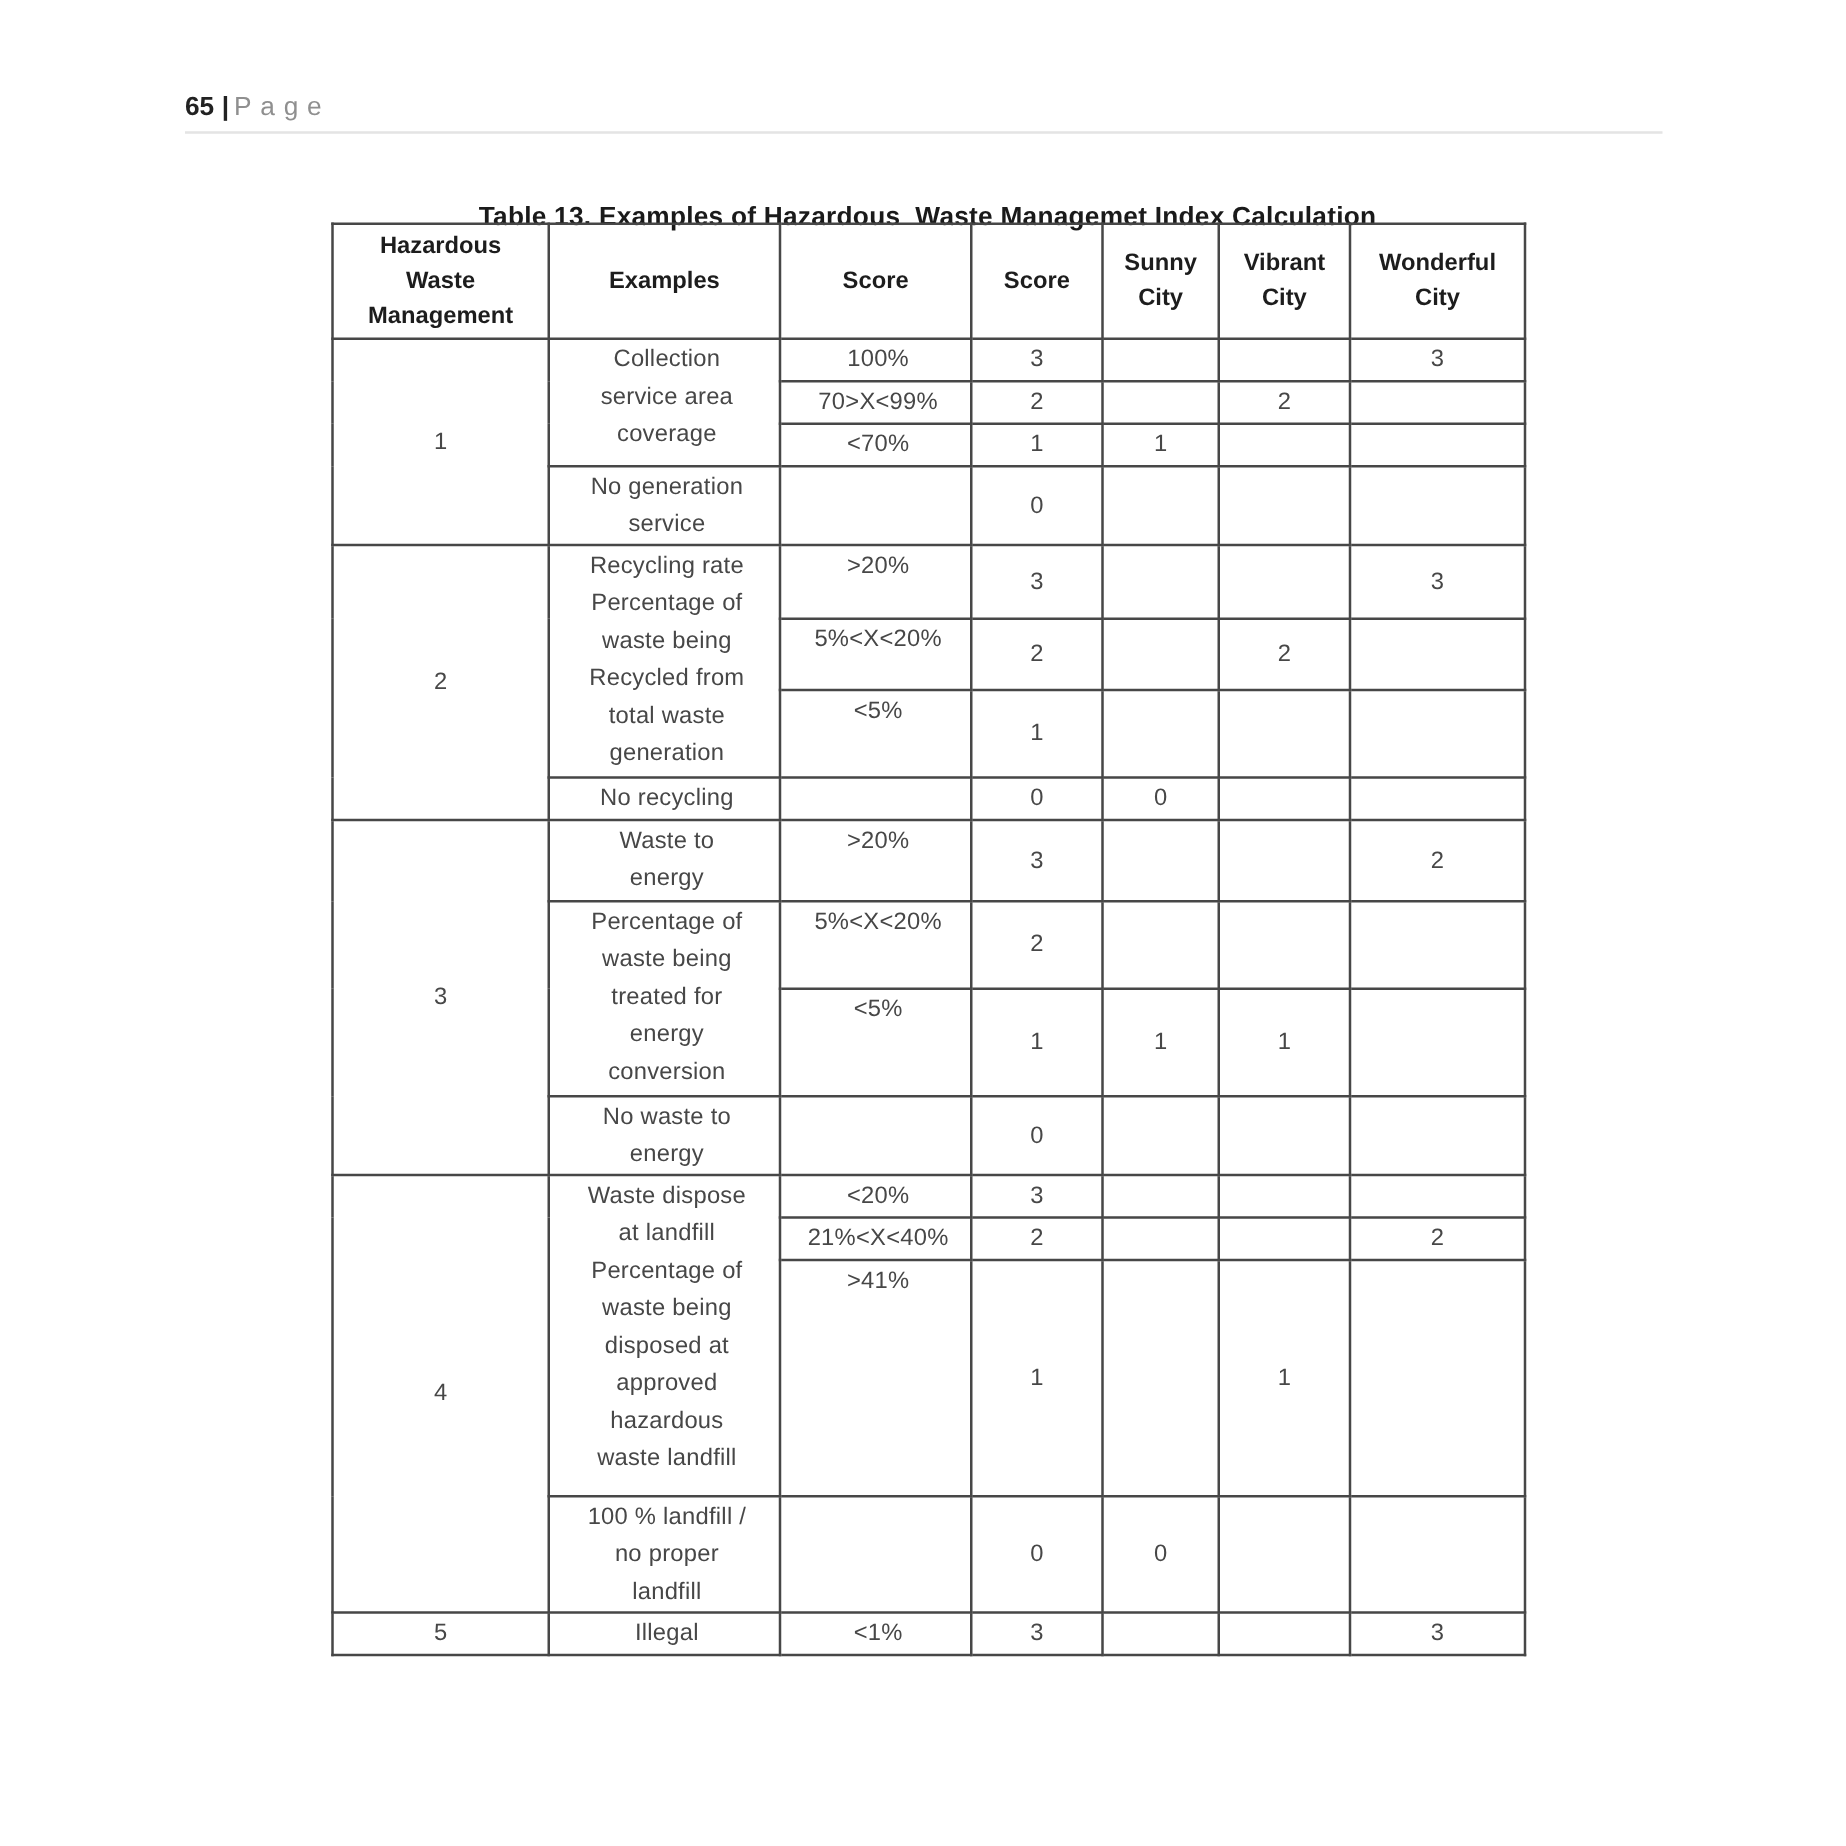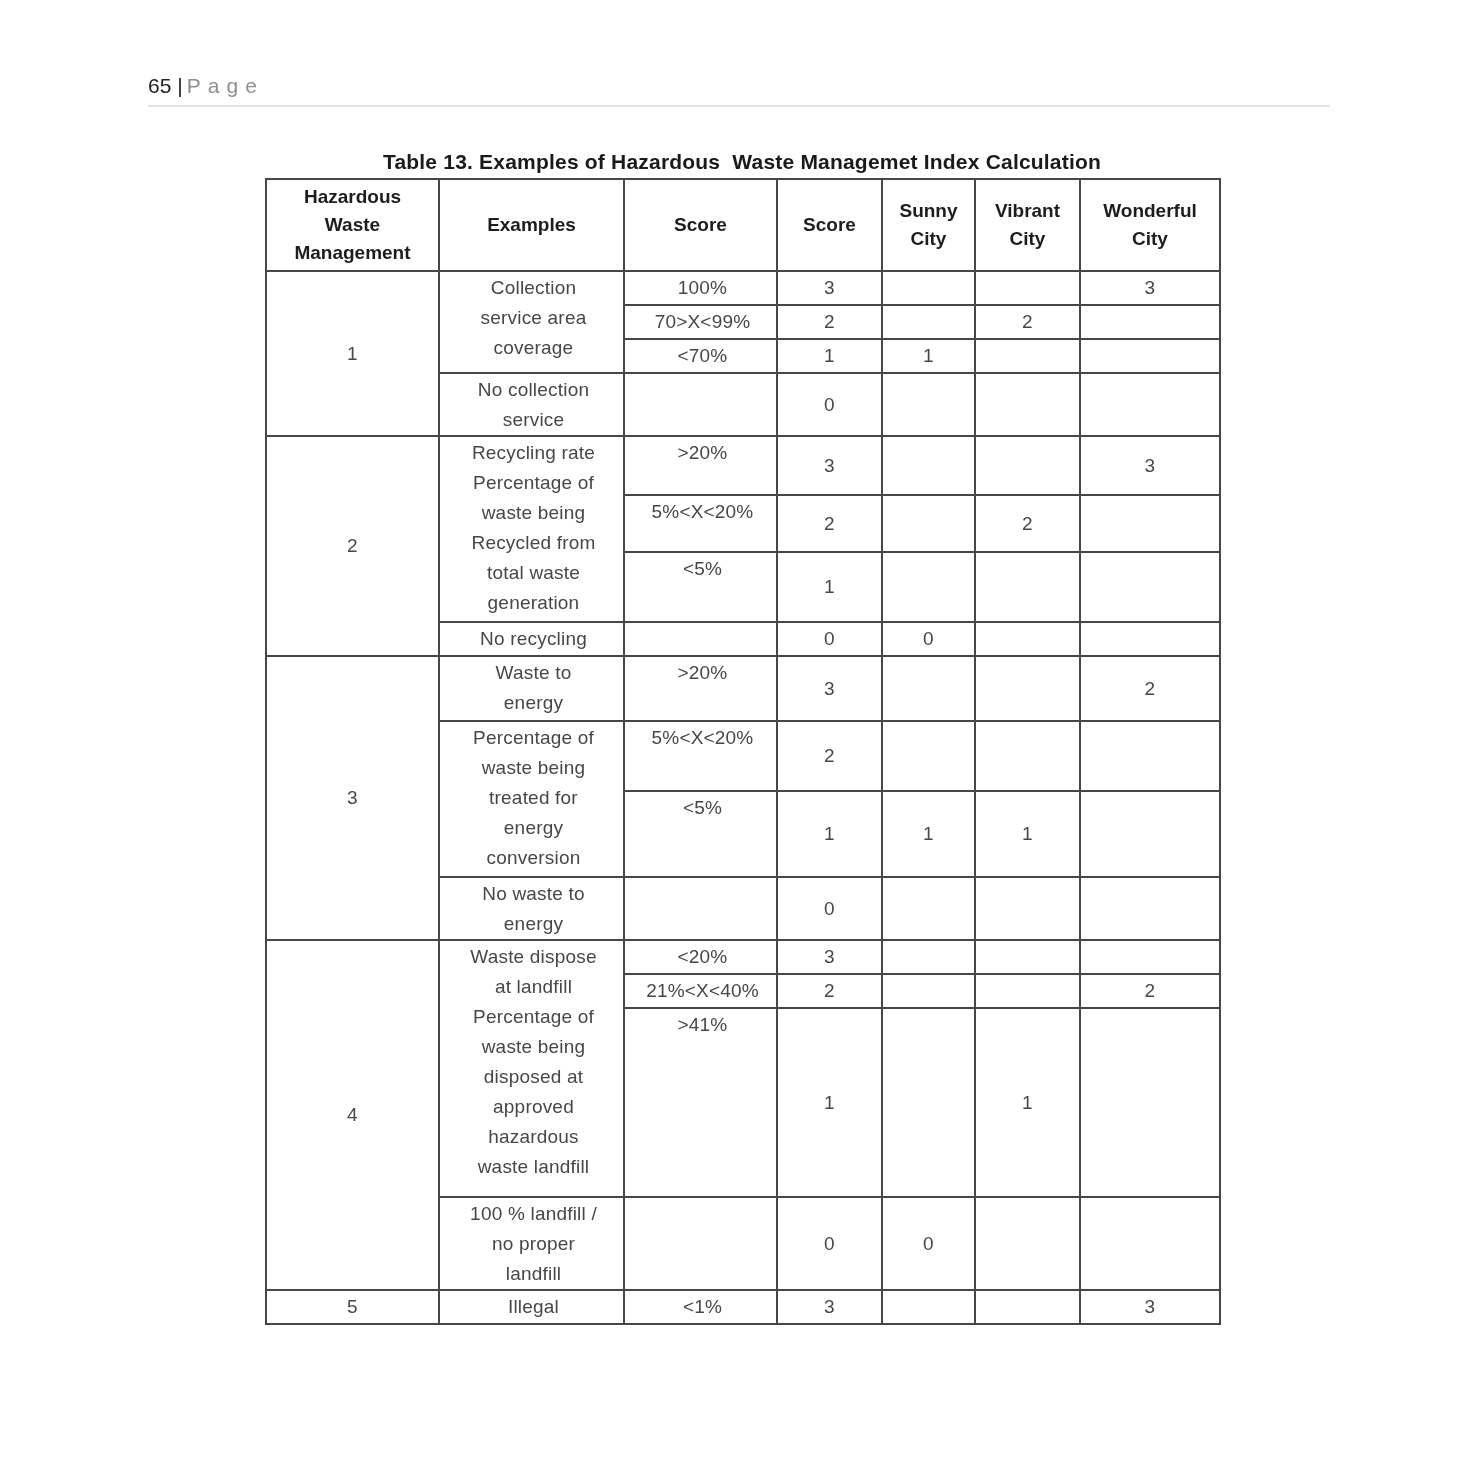--- a/index.html
+++ b/index.html
@@ -17,42 +17,42 @@
   }
   .page-header {
     position: absolute;
     left: 148px;
     top: 74px;
     font-size: 21px;
     color: #232323;
     white-space: nowrap;
   }
   .page-num, .page-sep {
-    font-weight: normal;
+    font-weight: bold;
     color: #222222;
   }
   .page-sep { margin: 0 4px 0 6px; }
   .page-word {
     color: #8f8f8f;
     letter-spacing: 7px;
     font-weight: 400;
     margin-top: 40px;
   }
   .header-rule {
     position: absolute;
     left: 148px;
     top: 105px;
     width: 1182px;
     height: 2px;
     background: #e4e4e4;
   }
   .table-title {
     position: absolute;
     left: 265px;
-    top: 150px;
+    top: 162px;
     width: 954px;
     text-align: center;
     font-size: 21px;
     font-weight: bold;
     color: #1a1a1a;
     white-space: pre;
     letter-spacing: 0.2px;
   }
   table.main {
     position: absolute;
@@ -157,21 +157,21 @@
       <td class="city"></td>
     </tr>
     <tr style="height:32px">
       <td class="idx">&lt;70%</td>
       <td class="score">1</td>
       <td class="city">1</td>
       <td class="city"></td>
       <td class="city"></td>
     </tr>
     <tr style="height:63px">
-      <td class="crit">No collection
+      <td class="crit">No generation
 service</td>
       <td class="idx"></td>
       <td class="score">0</td>
       <td class="city"></td>
       <td class="city"></td>
       <td class="city"></td>
     </tr>
 
     <tr style="height:59px">
       <td class="num" rowspan="4">2</td>

